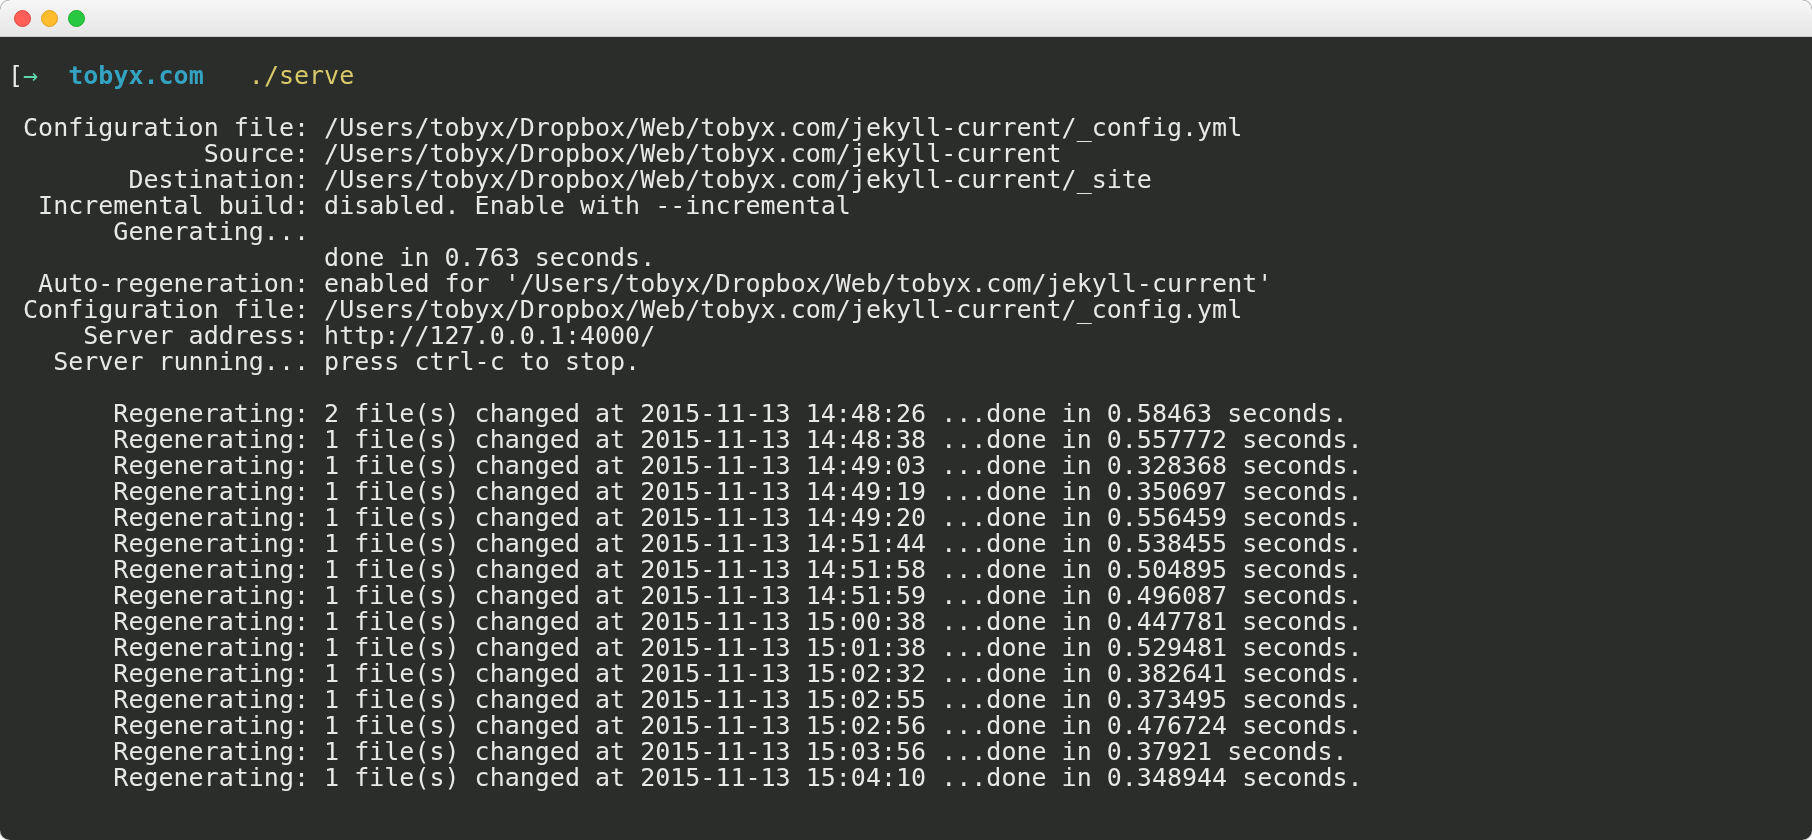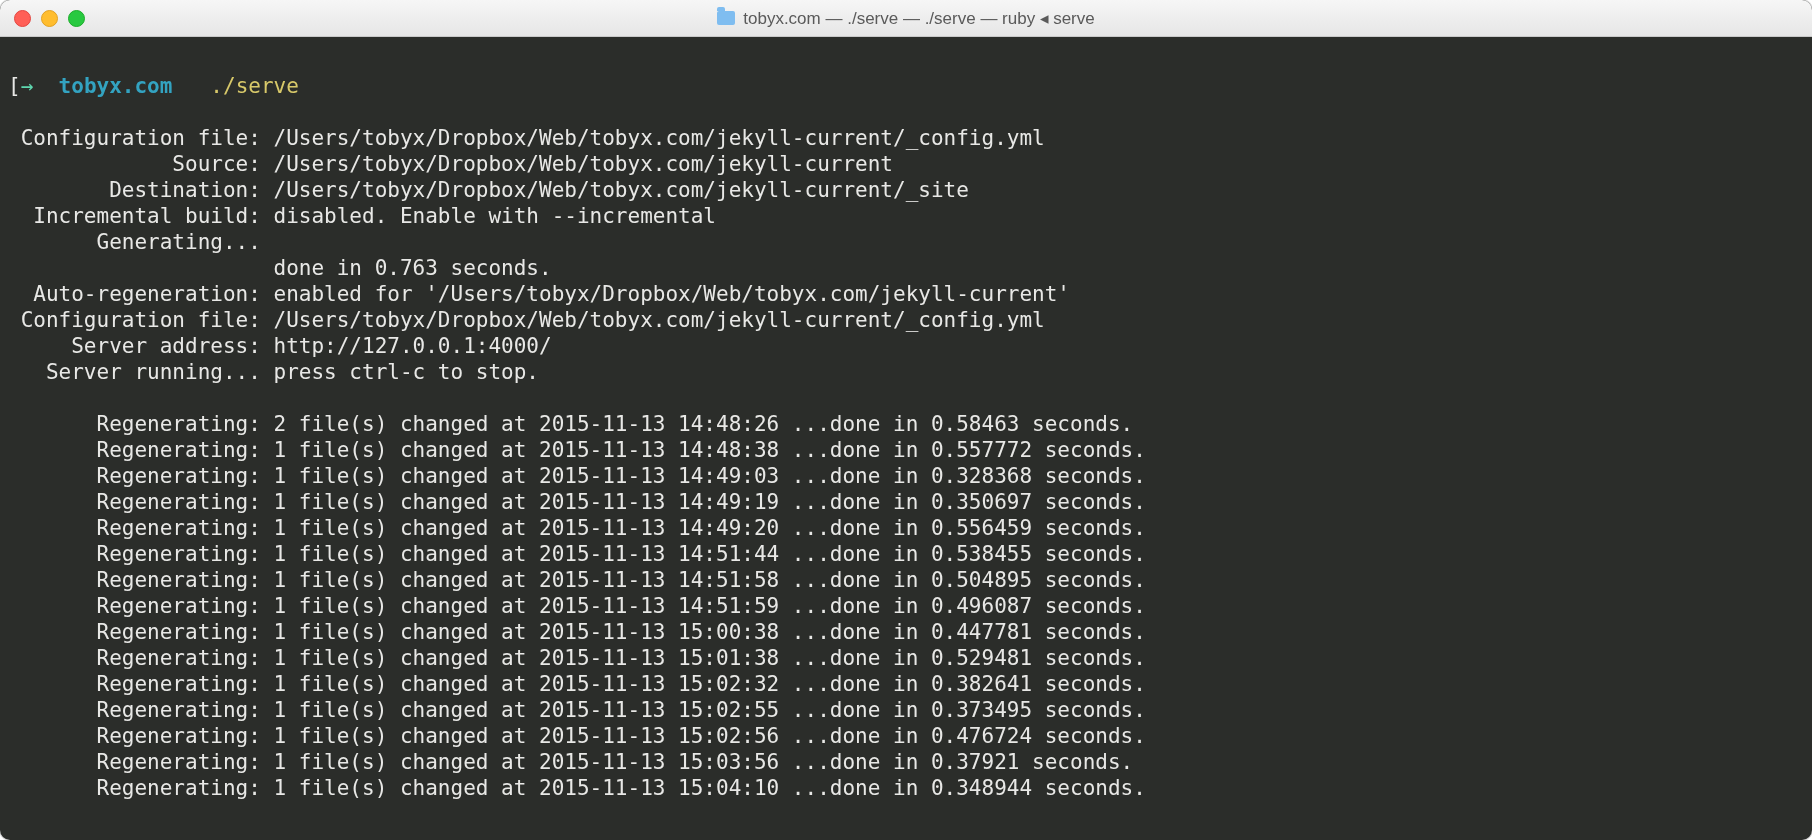--- a/index.html
+++ b/index.html
@@ -24,22 +24,22 @@
   .traffic{display:flex;gap:10px;padding-left:14px;}
   .dot{width:15px;height:15px;border-radius:50%;}
   .dot.red{background:#ff5f57;border:1px solid #e24640;}
   .dot.yel{background:#ffbd2e;border:1px solid #e1a123;}
   .dot.grn{background:#28c940;border:1px solid #1dad2b;}
   .title{position:absolute;left:0;right:0;text-align:center;display:flex;justify-content:center;align-items:center;gap:8px;pointer-events:none;}
   .folder-icon{width:18px;height:14px;background:#7fbdf0;border-radius:2px;position:relative;display:inline-block;}
   .folder-icon:before{content:"";position:absolute;top:-4px;left:0;width:8px;height:4px;background:#7fbdf0;border-radius:2px 2px 0 0;}
   .term{
     flex:1;
-    padding:10px 8px 8px 8px;
-    font-size:21px;
+    padding:0 8px 8px 8px;
+    font-size:25px;
     line-height:26px;
     color:#e8e8e6;
     white-space:pre;
     overflow:hidden;
     position:relative;
     border-radius:27px;
   }
   .prompt-open,.prompt-close{color:#e8e8e6;}
   .arrow{color:#5fd7af;}
   .dir{color:#33a3c1;font-weight:bold;}
@@ -48,24 +48,20 @@
 </style>
 </head>
 <body>
 <div class="window">
 
   <div class="titlebar">
     <div class="traffic">
       <span class="dot red"></span>
       <span class="dot yel"></span>
       <span class="dot grn"></span>
-    </div>
-    <div class="title">
-      <span class="folder-icon"></span>
-      <span>tobyx.com — ./serve — ./serve — ruby ◂ serve</span>
     </div>
   </div>
 
   <div class="term">
 <span class="row"><span class="prompt-open">[</span><span class="arrow">→</span>  <span class="dir">tobyx.com</span>   <span class="yellow">./serve</span>                                                                                                                                         </span>
 <span id="info-block"> Configuration file: /Users/tobyx/Dropbox/Web/tobyx.com/jekyll-current/_config.yml
              Source: /Users/tobyx/Dropbox/Web/tobyx.com/jekyll-current
         Destination: /Users/tobyx/Dropbox/Web/tobyx.com/jekyll-current/_site
   Incremental build: disabled. Enable with --incremental
        Generating... 

